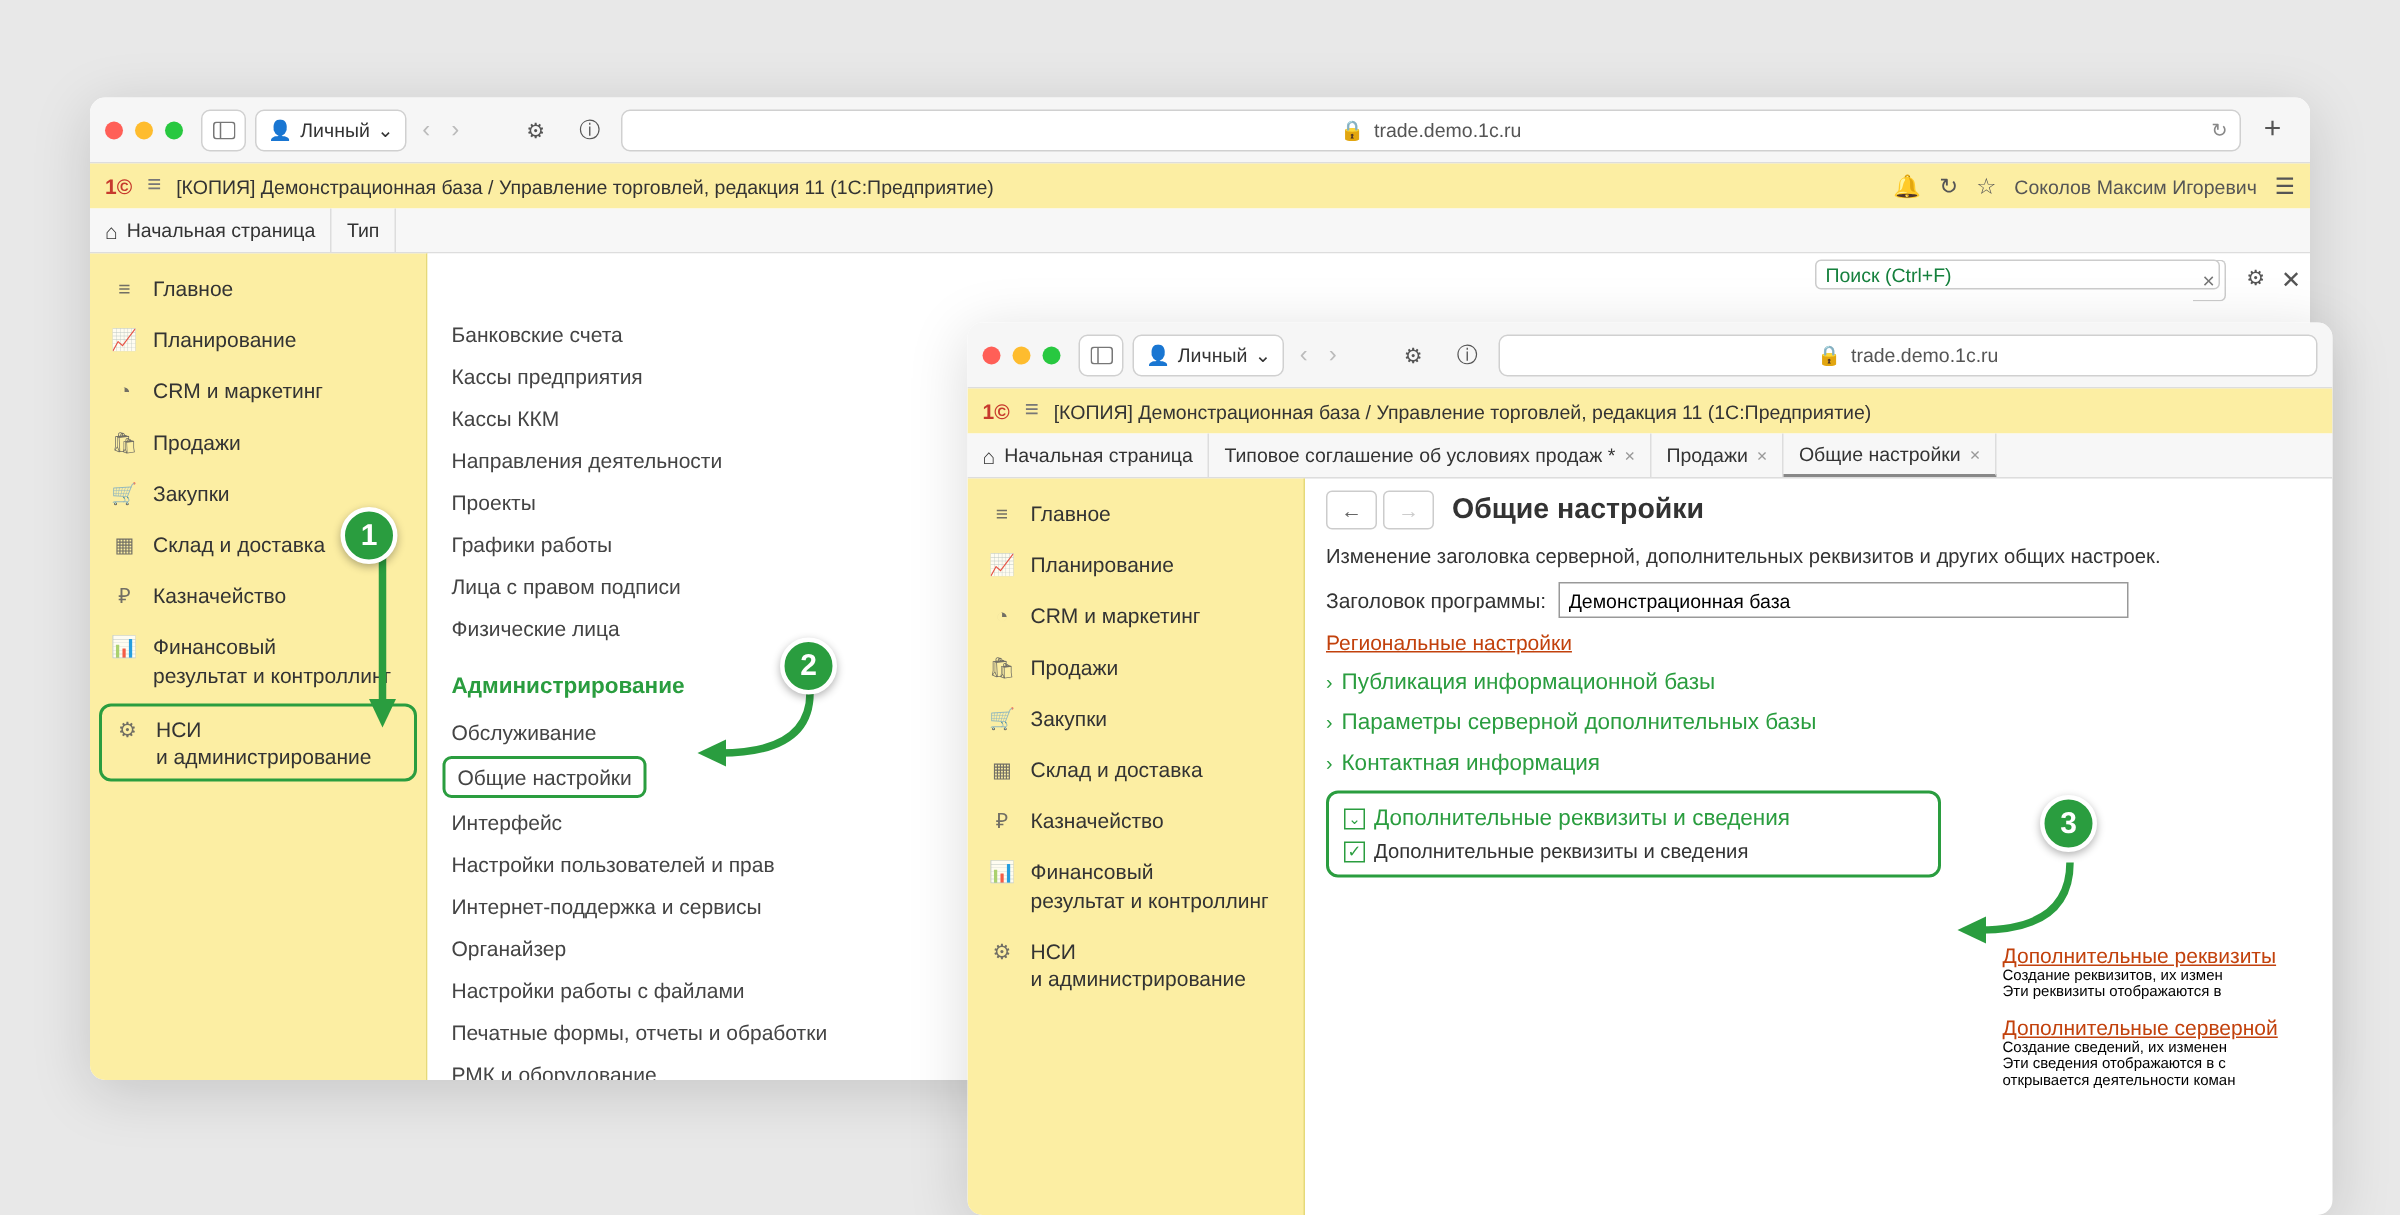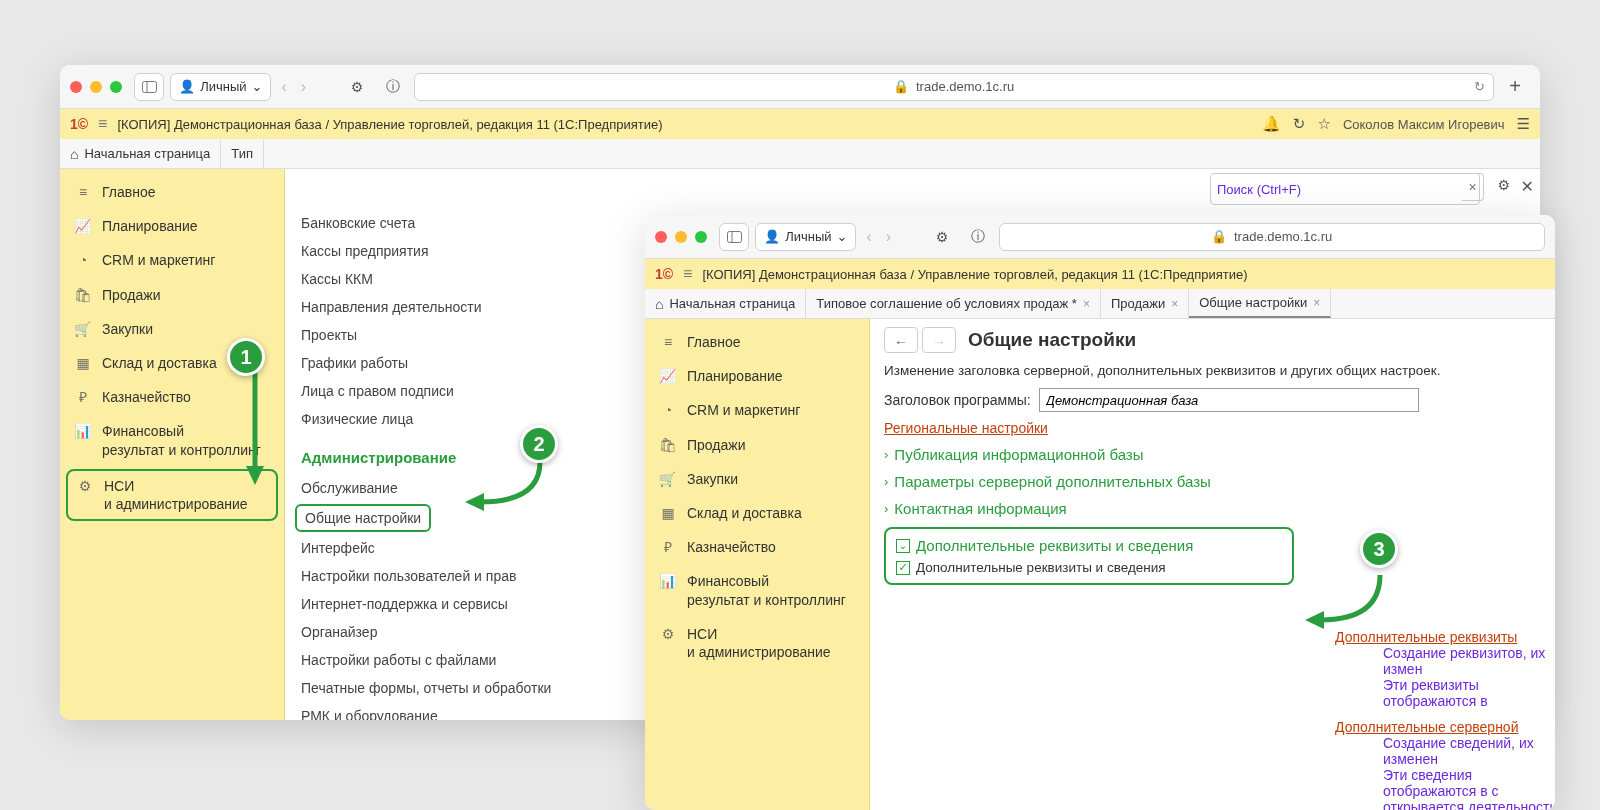--- a/index.html
+++ b/index.html
@@ -88,50 +88,50 @@
 
   .panel {
     flex: 1; background: #fff; padding: 10px 16px; position: relative;
   }
   .link-list .li { padding: 6px 0; font-size: 14px; color: #444; }
   .link-list .li.highlighted {
     border: 2.5px solid #2a9d3f; border-radius: 6px; padding: 4px 8px; margin: 2px -6px; display: inline-block;
   }
   .section-head { color: #2a9d3f; font-weight: 600; font-size: 15px; margin: 16px 0 8px; }
   .search-box {
-    position: absolute; right: 60px; top: 4px; width: 270px; height: 32px;
+    position: absolute; right: 60px; top: 4px; width: 270px; height: 20px;
     border: 1px solid #ccc; border-radius: 4px; display: flex; align-items: center;
-    padding: 0 6px; color: #6d28d9; font-size: 13px; text-align: center;
+    padding: 0 6px; color: #15803d; font-size: 13px; text-align: center;
   }
   .clear-x { border: 1px solid #ccc; width: 22px; height: 28px; display: inline-flex; align-items: center; justify-content: center; border-left: none; border-radius: 0 4px 4px 0; position: absolute; right: 56px; top: 4px; color:#777;}
   .gear2 { position: absolute; right: 30px; top: 8px; color: #555; }
   .bigx { position: absolute; right: 6px; top: 8px; color: #555; font-size: 16px; }
 
   .body2 { display: flex; height: calc(100% - 104px); }
   .content2 { flex: 1; padding: 8px 14px; position: relative; }
   .navbtns { display: flex; gap: 4px; margin-bottom: 4px; align-items: center; }
   .navbtn { width: 34px; height: 26px; border: 1px solid #ccc; border-radius: 4px; display: inline-flex; align-items:center; justify-content:center; color:#666; }
   .h1 { font-size: 19px; font-weight: 600; margin-left: 8px; }
   .desc { font-size: 13.5px; margin: 10px 0; color: #333; }
   .field-row { display: flex; align-items: center; gap: 8px; margin-bottom: 8px; }
-  .field-row input { width: 380px; height: 24px; border: 1px solid #999; padding: 0 6px; font-size: 13px; font-style: italic; }
+  .field-row input { width: 380px; height: 24px; border: 1px solid #999; padding: 0 6px; font-size: 13px; }
   .blue-link { color: #c2410c; text-decoration: underline; font-size: 14px; }
   .grline { color: #2a9d3f; font-size: 15px; margin: 10px 0; display:flex; align-items:center; gap:6px; }
   .grline .chev { font-size: 13px; }
   .hlbox {
     border: 2.5px solid #2a9d3f; border-radius: 8px; padding: 8px 10px; margin-top: 6px;
     width: 410px;
   }
   .hlbox .title { color: #2a9d3f; font-size: 15px; display:flex; gap:6px; align-items:center; }
   .hlbox .cb-row { display:flex; gap:6px; align-items:center; margin-top:6px; font-size:13.5px; }
   .hlbox .cb { width:14px; height:14px; border:1.5px solid #2a9d3f; display:inline-flex; align-items:center; justify-content:center; color:#2a9d3f; font-size:11px; }
   .hlbox .hint { color:#888; font-size:13px; margin-top:4px; }
   .side-links { position:absolute; right: -10px; top: 310px; width: 230px; font-size: 13.5px; }
   .side-links .sl { margin-bottom: 10px; }
-  .side-links .sdesc { color:#6d28d9; font-size:14px;margin-left:48px; }
+  .side-links .sdesc { color:#000000; font-size:10px; }
 
   .badge {
     position: absolute; width: 38px; height: 38px; border-radius: 50%;
     background: #2a9d3f; color: #fff; font-weight: bold; font-size: 20px;
     display: flex; align-items: center; justify-content: center;
     border: 3px solid #fff; box-shadow: 0 2px 6px rgba(0,0,0,.3);
   }
   .arrow-svg { position: absolute; pointer-events: none; }
 </style>
 </head>

